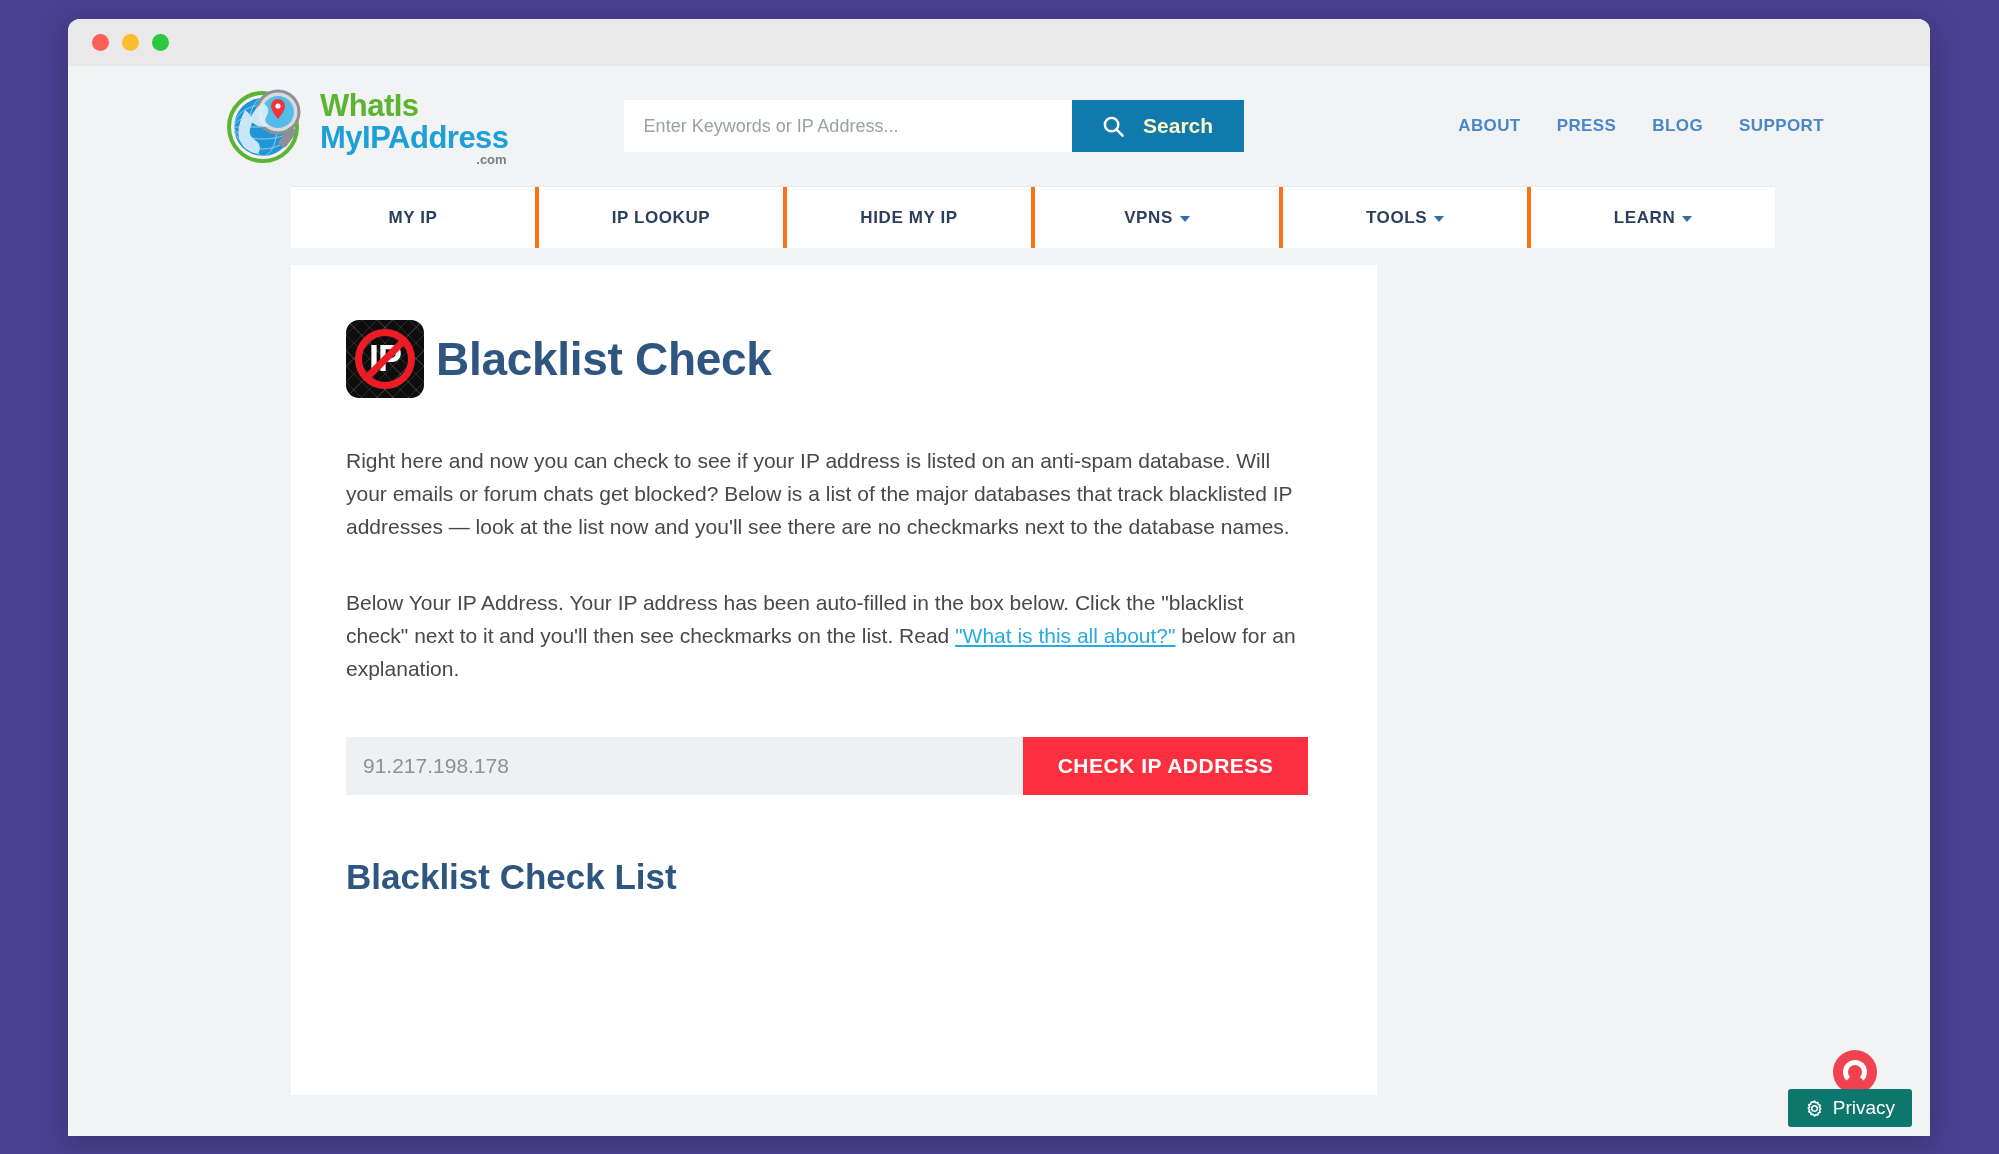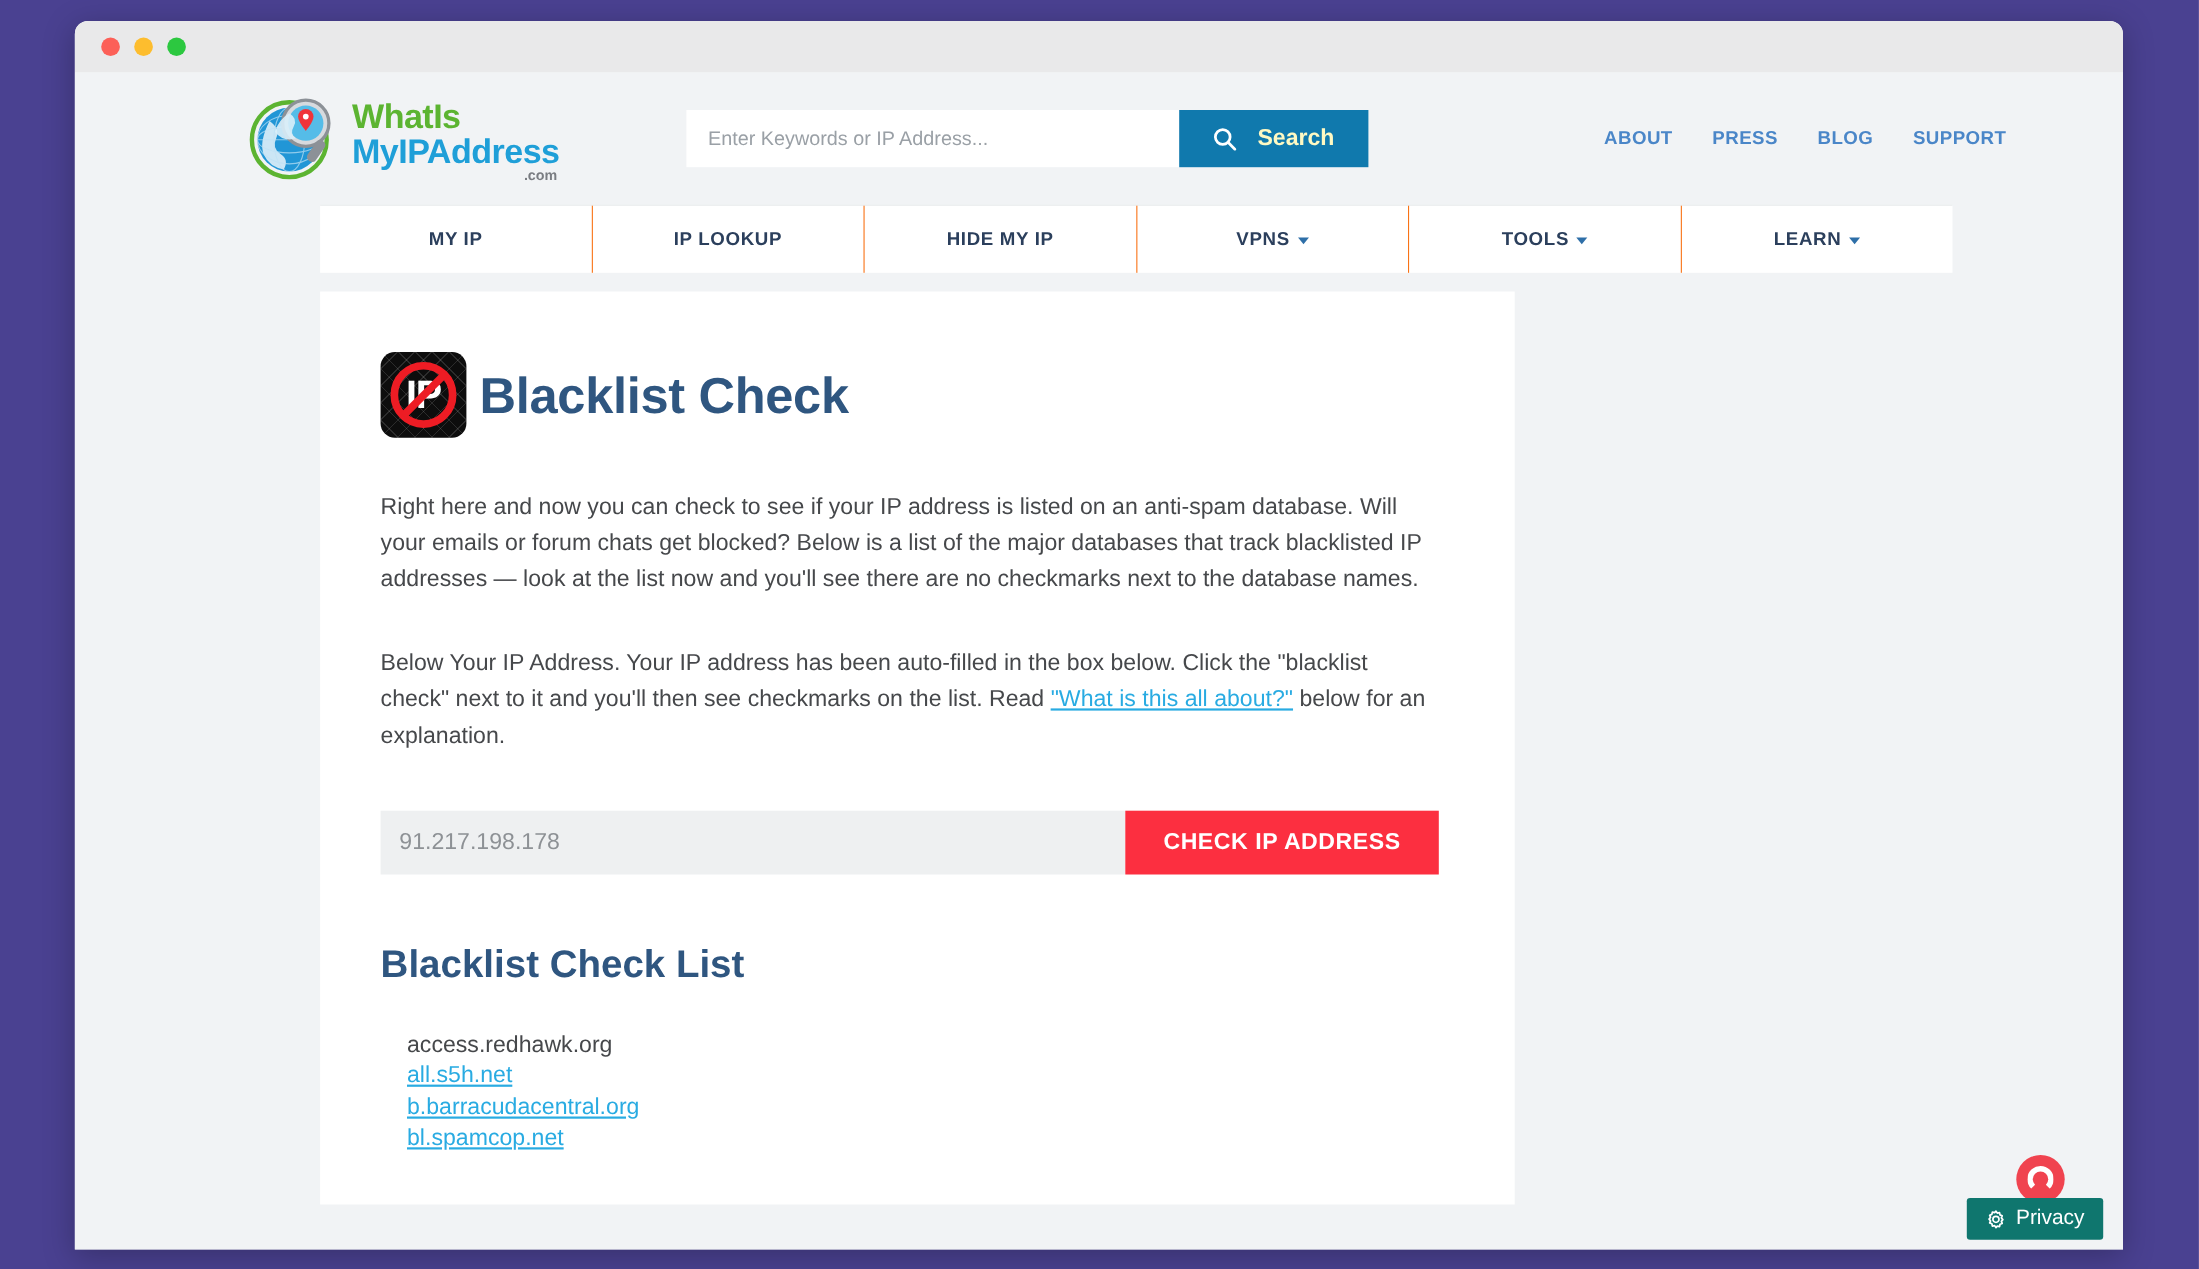--- a/index.html
+++ b/index.html
@@ -132,21 +132,21 @@
     display: flex;
     border-top: 1px solid #e6e8ea;
   }
   .navitem {
     flex: 1;
     display: flex; align-items: center; justify-content: center; gap: 7px;
     font-size: 17px;
     font-weight: bold;
     color: #2b3f5c;
     letter-spacing: .6px;
-    border-right: 1px solid #f97316;
+    border-right: 4px solid #f97316;
     cursor: pointer;
     user-select: none;
   }
   .navitem:last-child { border-right: none; }
   .caret {
     width: 0; height: 0;
     border-left: 5px solid transparent;
     border-right: 5px solid transparent;
     border-top: 6px solid #2e6fa8;
     margin-top: 3px;
@@ -403,34 +403,20 @@
 
       <p class="para"><span>Below Your IP Address. Your IP address has been auto-filled in the box below. Click the "blacklist check" next to it and you'll then see checkmarks on the list. Read </span><a href="#">"What is this all about?"</a><span> below for an explanation.</span></p>
 
       <div class="ipcheck">
         <input class="ip-input" type="text" value="91.217.198.178" style="">
         <button class="ip-btn">CHECK IP ADDRESS</button>
       </div>
 
       <h2 class="section-title">Blacklist Check List</h2>
 
-      <ul class="bl-list">
-        <li>
-          <span>access.redhawk.org</span>
-        </li>
-        <li>
-          <a href="#">all.s5h.net</a>
-        </li>
-        <li>
-          <a href="#">b.barracudacentral.org</a>
-        </li>
-        <li>
-          <a href="#">bl.spamcop.net</a>
-        </li>
-      </ul>
     </main>
 
     <div class="support-bubble">
       <span class="ring"></span>
     </div>
 
     <div class="privacy-badge">
       <svg width="19" height="19" viewBox="0 0 24 24">
         <path fill="none" stroke="#fff" stroke-width="2" d="M12 8.5a3.5 3.5 0 1 0 0 7 3.5 3.5 0 0 0 0-7z"></path>
         <path fill="none" stroke="#fff" stroke-width="2" stroke-linejoin="round" d="M12 2.6l1.5 2.2 2.6-.5.6 2.6 2.5 1-1 2.4 1.7 2-1.7 2 1 2.4-2.5 1-.6 2.6-2.6-.5L12 21.4l-1.5-2.2-2.6.5-.6-2.6-2.5-1 1-2.4-1.7-2 1.7-2-1-2.4 2.5-1 .6-2.6 2.6.5z"></path>

